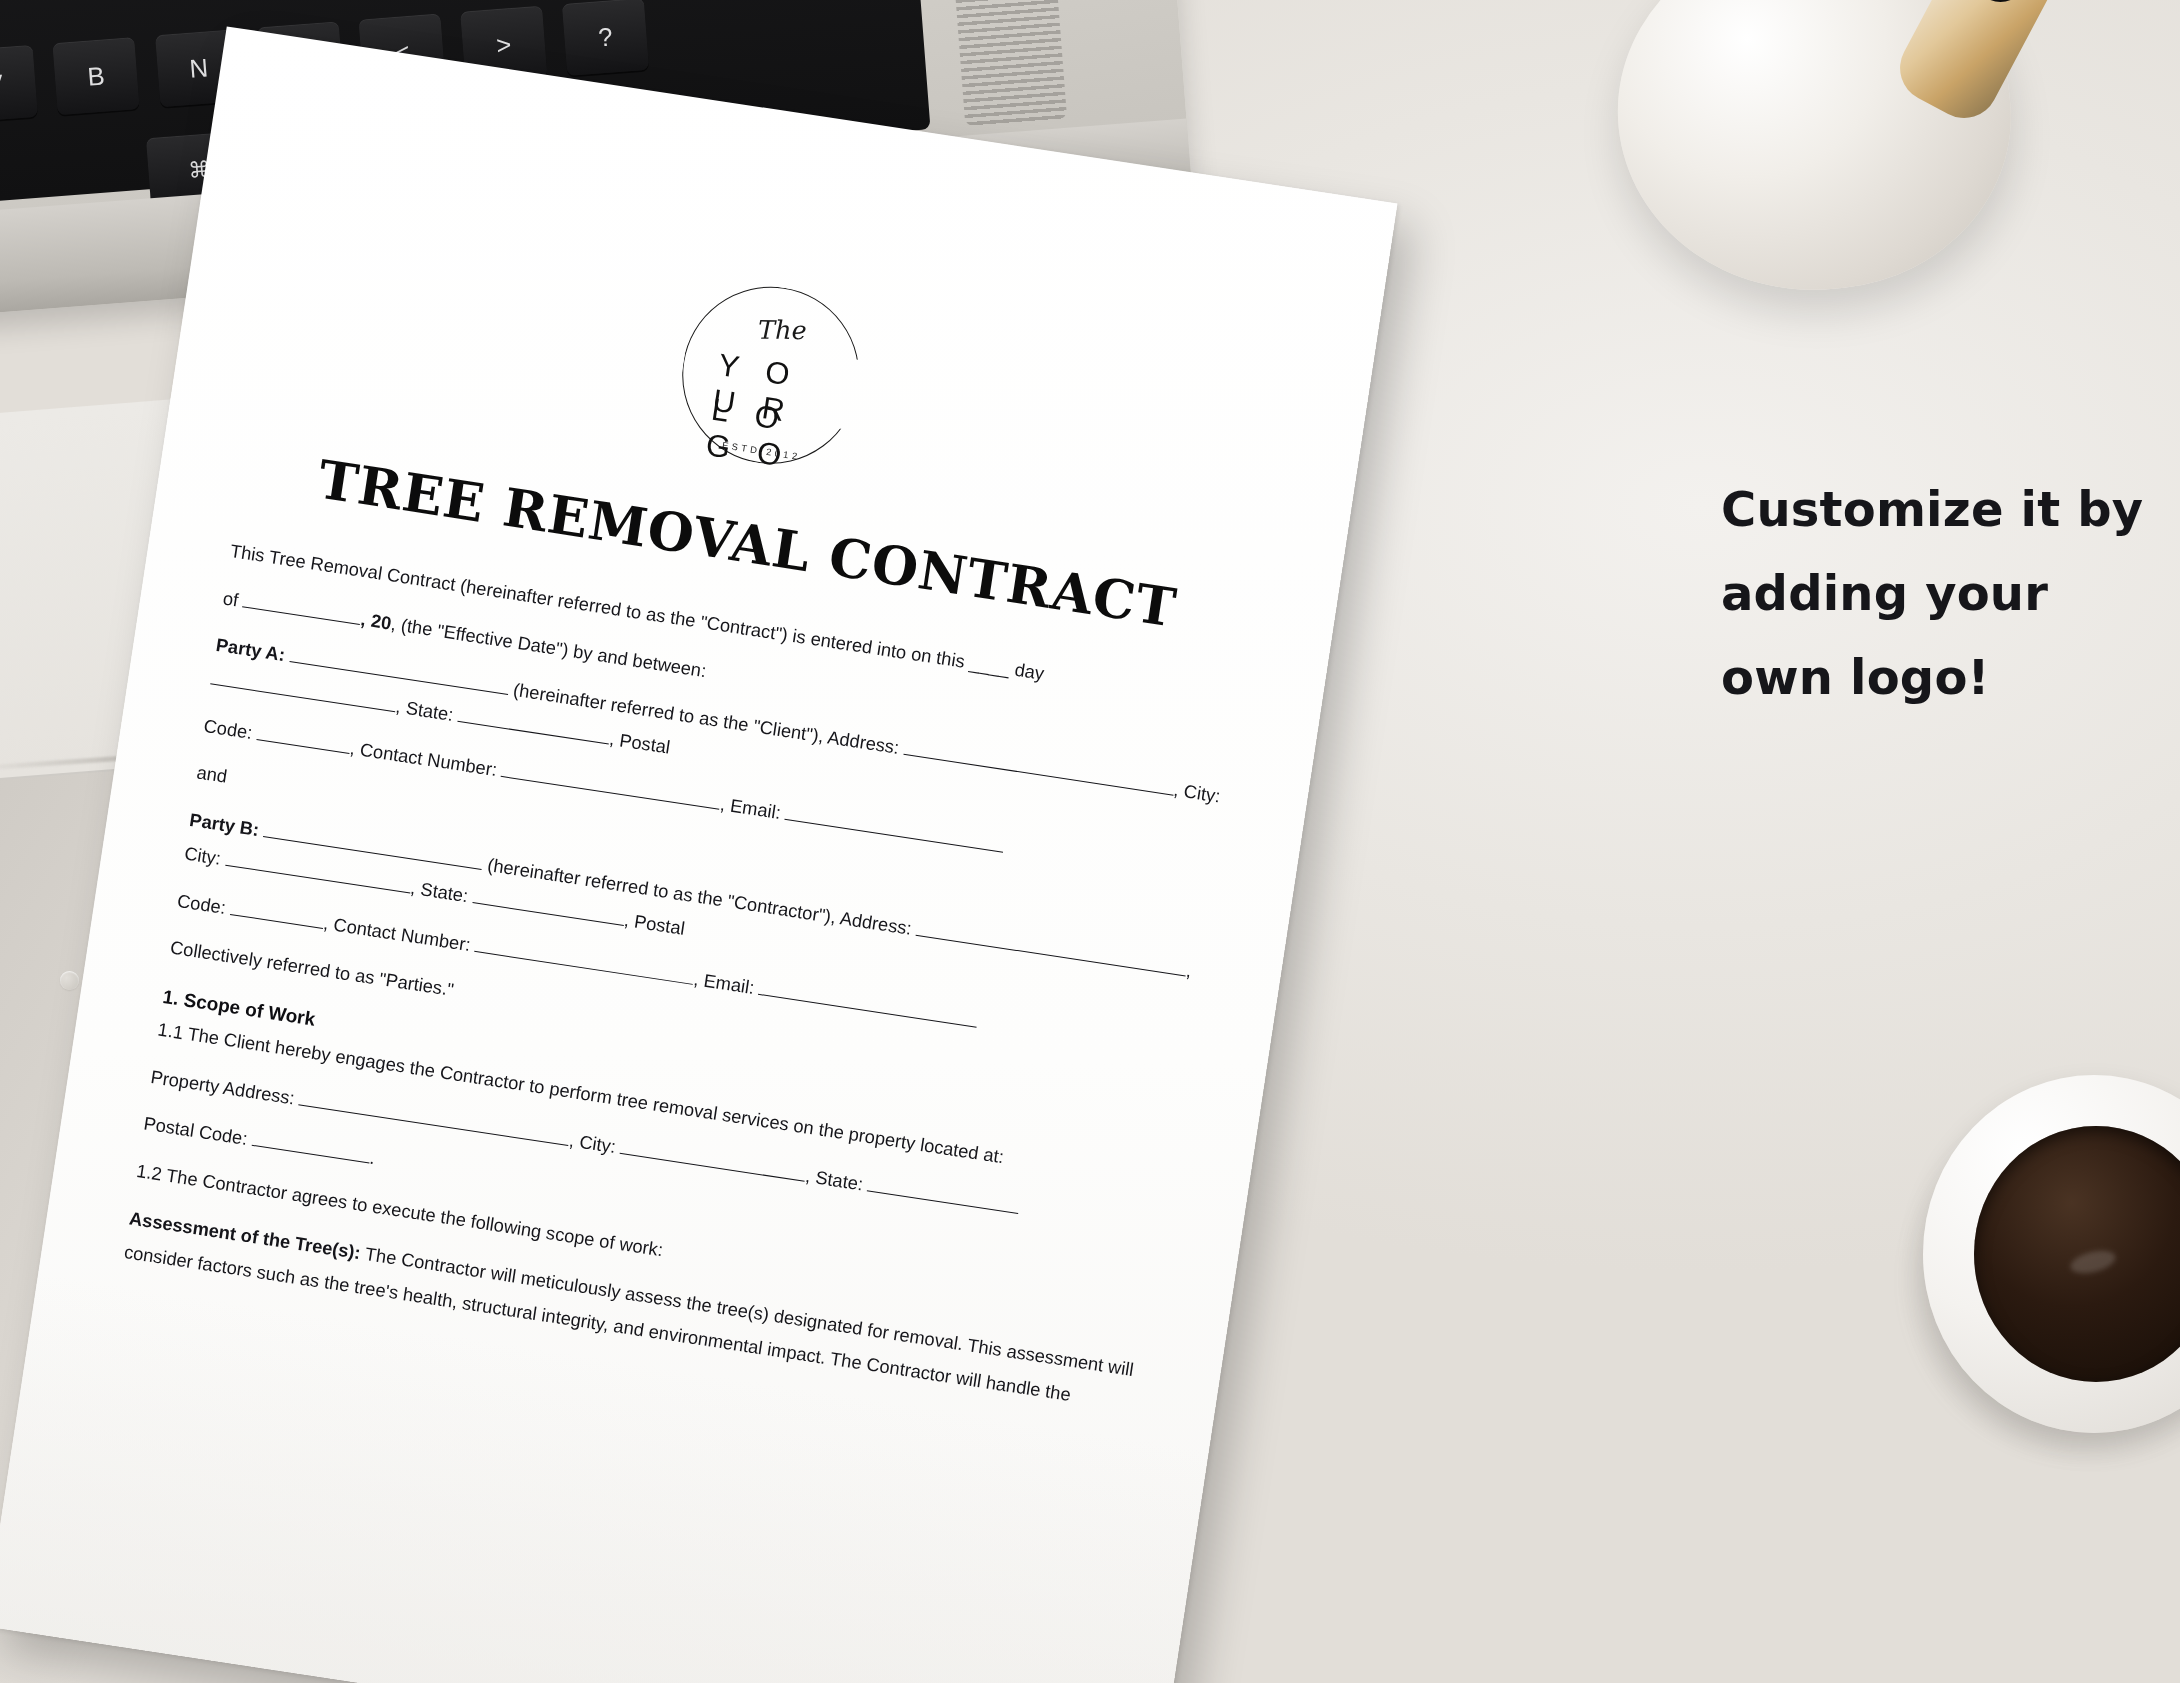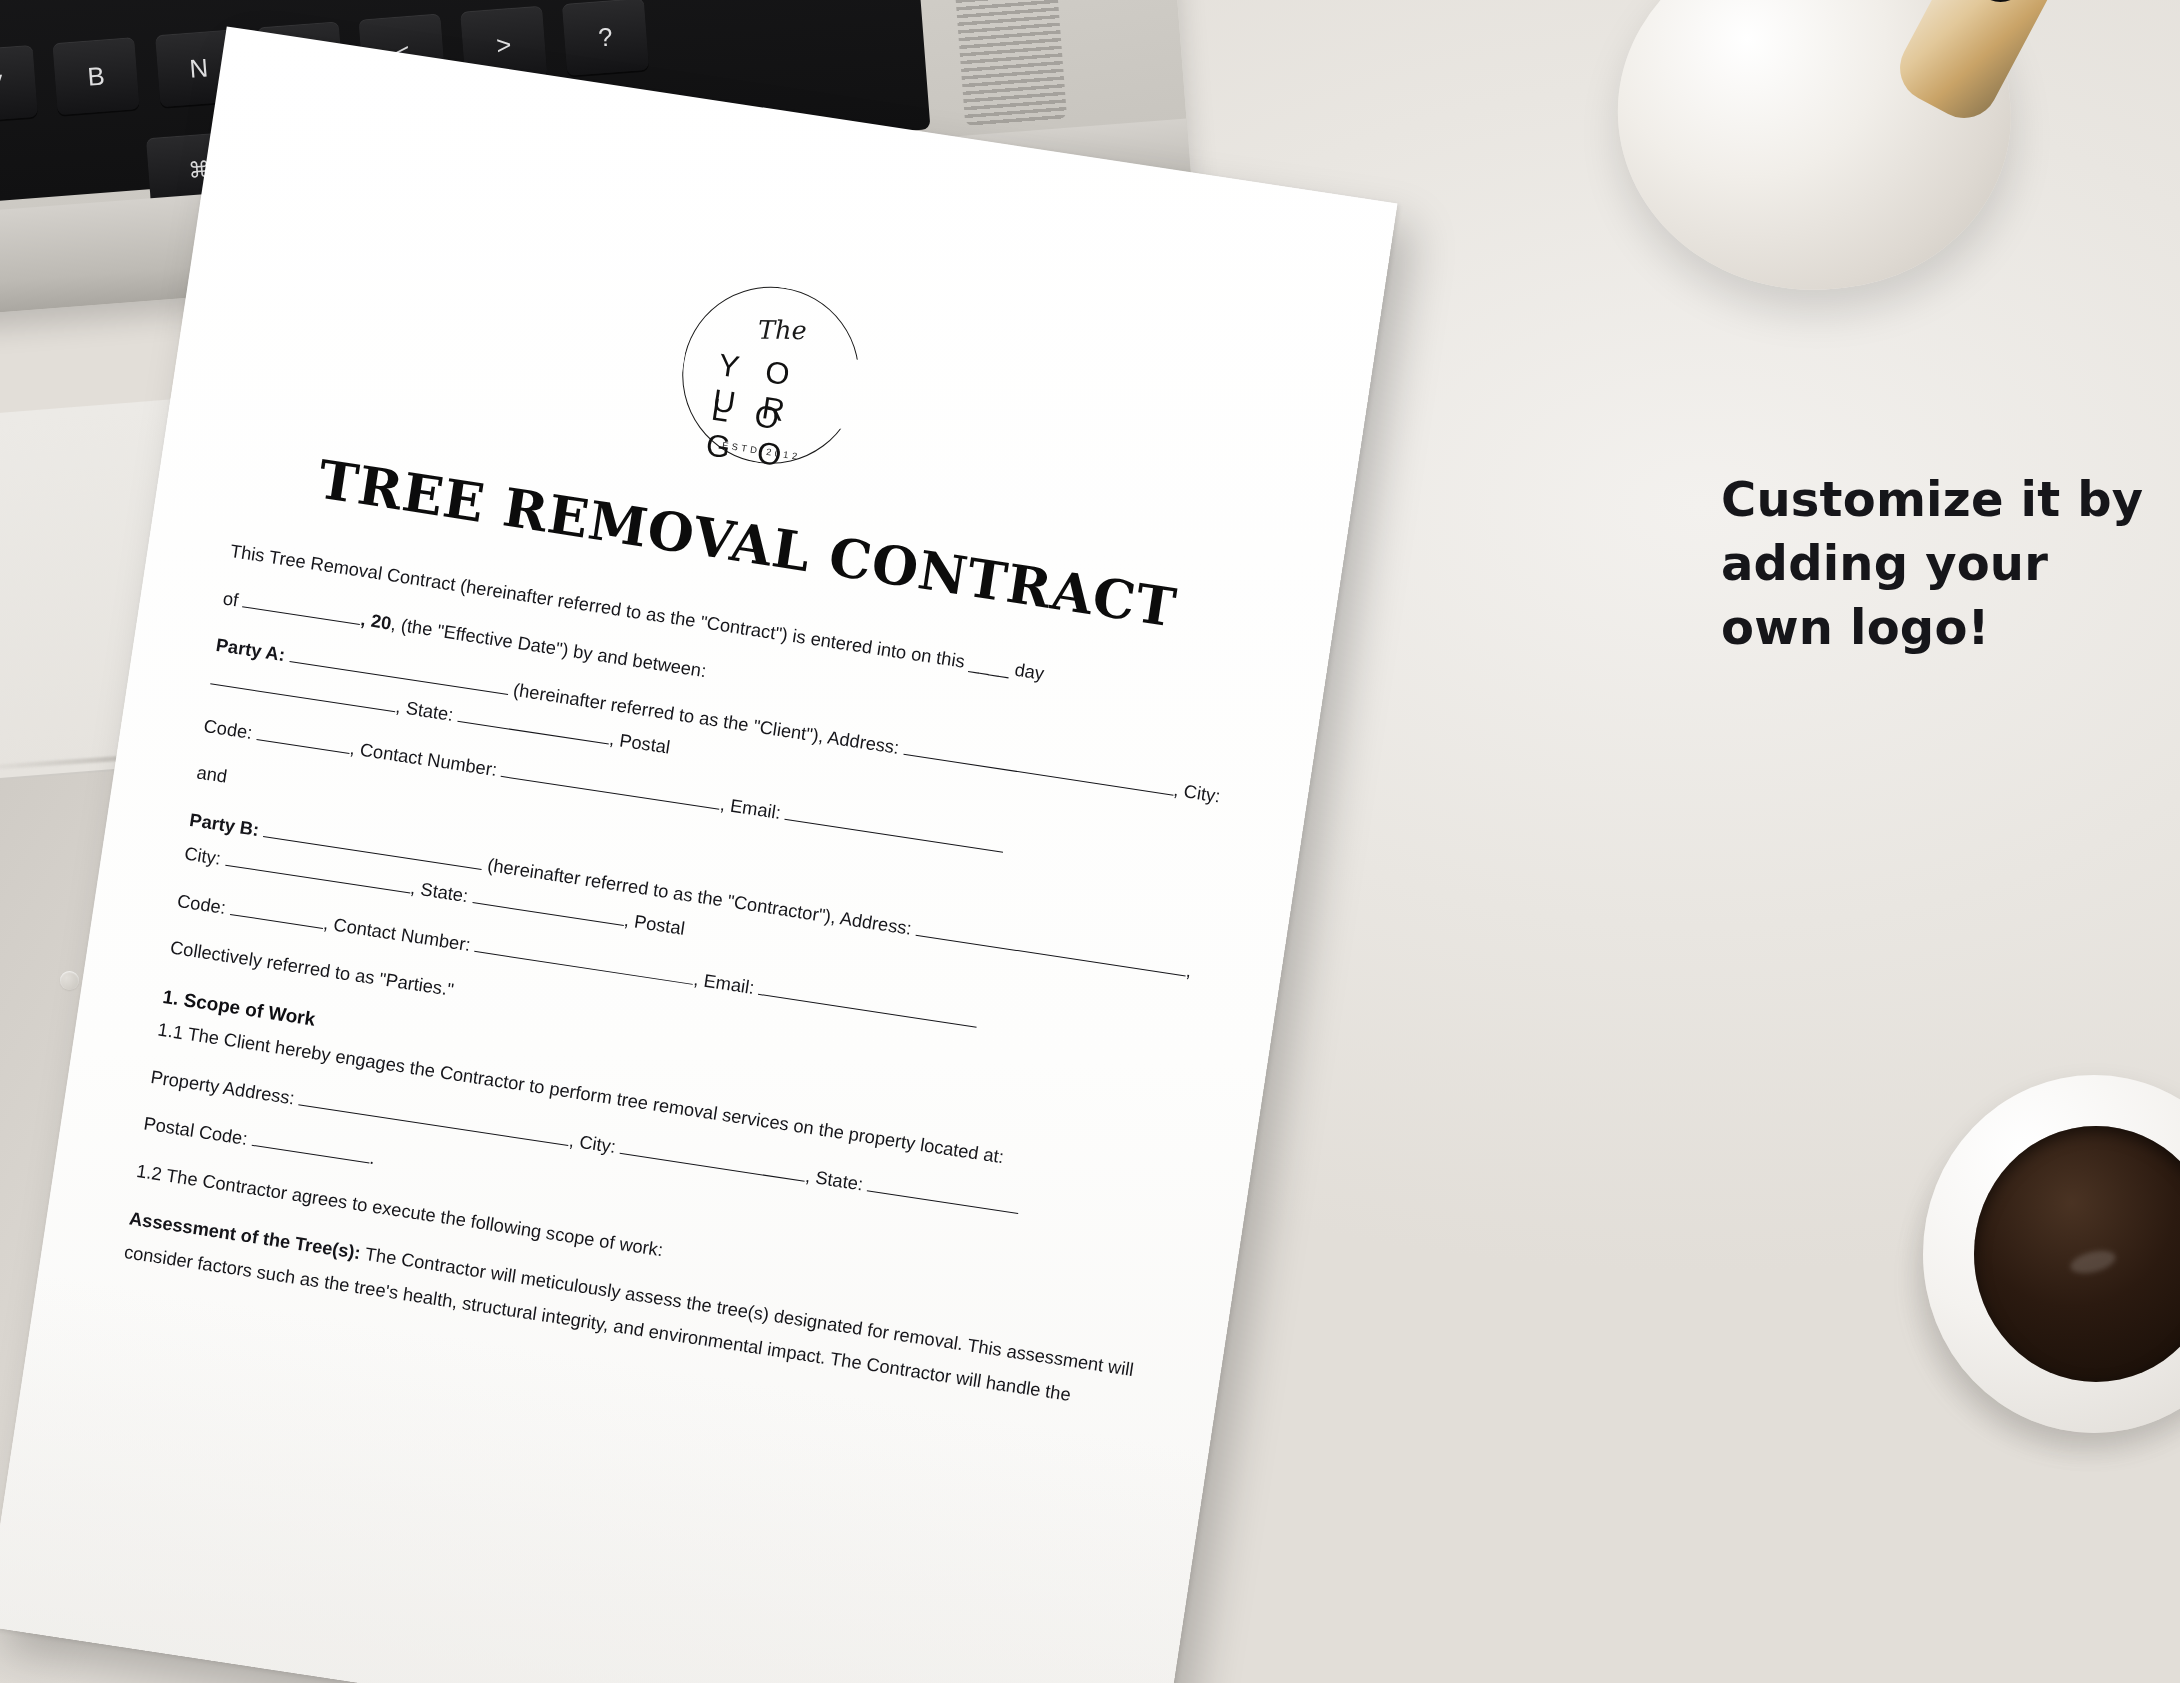--- a/index.html
+++ b/index.html
@@ -255,21 +255,21 @@
   }
 
   
   #caption {
     position: absolute;
     left: 1721px; top: 467px;
     width: 443px;
     font-family: "DejaVu Sans", sans-serif;
     font-weight: 700;
     font-size: 48px;
-    line-height: 64px;
+    line-height: 84px;
     color: #16161a;
     letter-spacing: 0.2px;
   }
 </style>
 </head>
 <body>
 
 <div id="scene">
 
   <div class="desk-base"></div>

